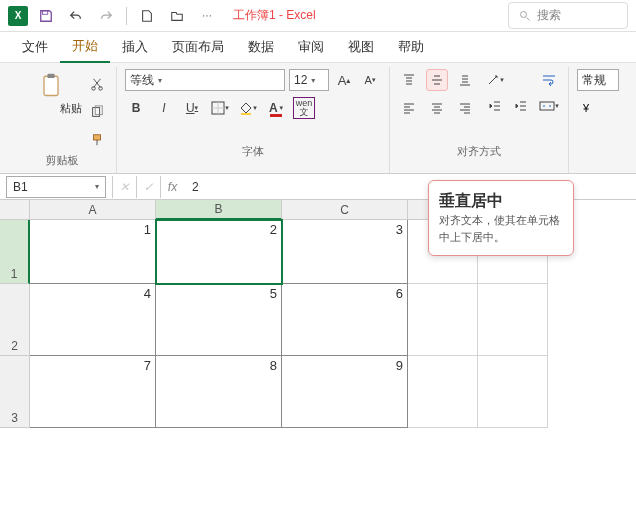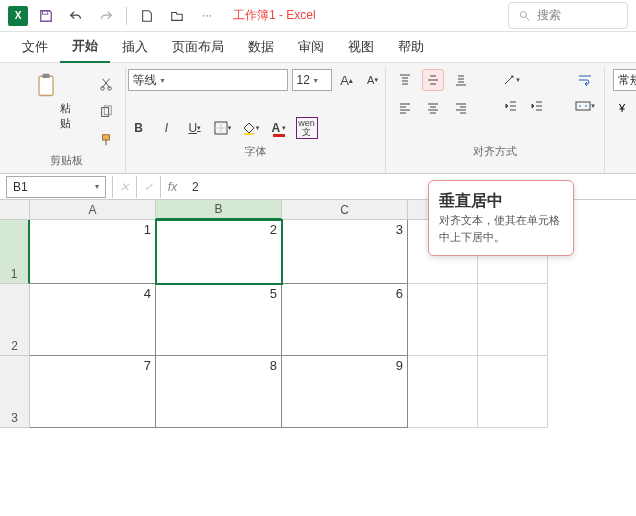--- a/index.html
+++ b/index.html
@@ -10,26 +10,26 @@
   .app-icon { width: 20px; height: 20px; background: #107c41; border-radius: 2px; display: flex; align-items: center; justify-content: center; color: #fff; font-size: 10px; font-weight: bold; }
   .qat-btn { width: 24px; height: 24px; display: flex; align-items: center; justify-content: center; color: #404040; cursor: pointer; }
   .qat-btn svg { width: 14px; height: 14px; }
   .qat-sep { width: 1px; height: 18px; background: #ccc; margin: 0 2px; }
   .title-text { margin-left: 8px; font-size: 12px; color: #ef4444; }
   .search-box { margin-left: auto; display: flex; align-items: center; gap: 6px; color: #888; padding: 4px 10px; border: 1px solid #ddd; border-radius: 4px; font-size: 12px; width: 120px; }
   
   
   .tabs { height: 30px; background: #fff; display: flex; align-items: center; padding-left: 10px; gap: 0; }
   .tab { padding: 6px 12px; font-size: 13px; color: #333; cursor: pointer; }
-  .tab.active { font-weight: 700; border-bottom: 2px solid #107c41; color: #404040; }
+  .tab.active { font-weight: 400; border-bottom: 2px solid #107c41; color: #a16207; }
   
   
   .ribbon { height: 112px; background: #f5f5f5; border-top: 1px solid #e0e0e0; border-bottom: 1px solid #ccc; display: flex; padding: 4px 8px 0 8px; }
   .group { display: flex; flex-direction: column; align-items: center; border-right: 1px solid #ddd; padding: 2px 8px; }
-  .group-body { flex: 1; display: flex; align-items: flex-start; gap: 20px; }
+  .group-body { flex: 1; display: flex; align-items: flex-start; gap: 0; }
   .group-label { font-size: 11px; color: #666; padding: 2px 0 12px 0; }
   .big-btn { display: flex; flex-direction: column; align-items: center; gap: 2px; padding: 2px 4px; cursor: pointer; }
   .big-btn svg { width: 28px; height: 28px; }
   .big-btn span { font-size: 11px; margin-left: 40px; }
   .small-col { display: flex; flex-direction: column; gap: 6px; padding-top: 4px; }
   .small-btn { width: 22px; height: 22px; display: flex; align-items: center; justify-content: center; cursor: pointer; }
   .small-btn svg { width: 14px; height: 14px; }
   .font-row1 { display: flex; align-items: center; gap: 4px; margin-bottom: 6px; }
   .font-row2 { display: flex; align-items: center; gap: 6px; }
   .dropdown { display: flex; align-items: center; border: 1px solid #aaa; background: #fff; height: 22px; padding: 0 4px; font-size: 12px; }

